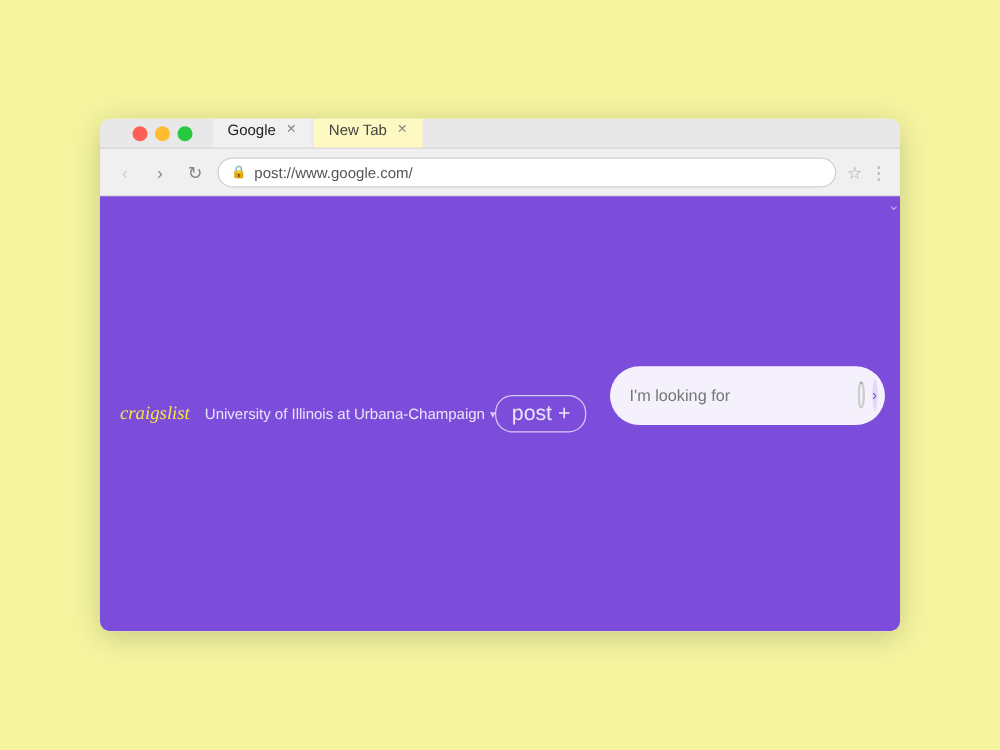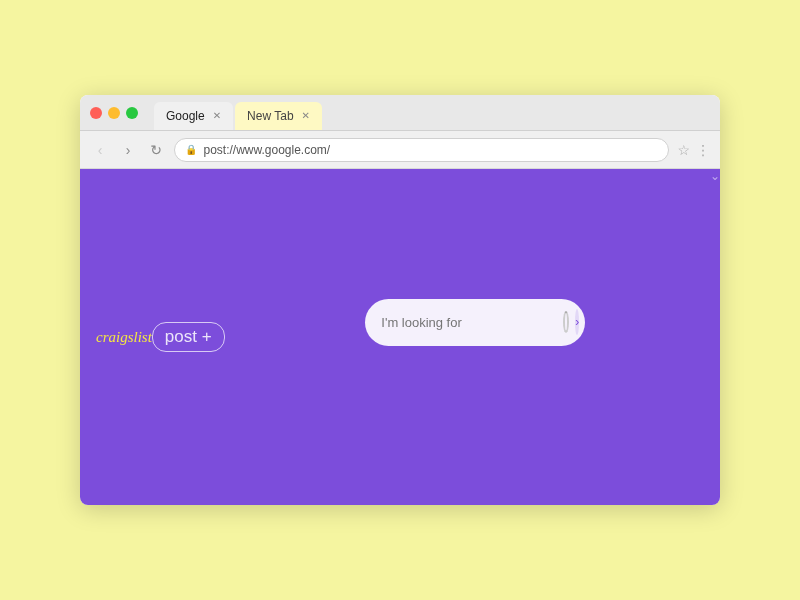--- a/index.html
+++ b/index.html
@@ -21,24 +21,24 @@
       border-radius: 8px;
       box-shadow: 0 4px 24px rgba(0,0,0,0.18);
       display: flex;
       flex-direction: column;
       overflow: hidden;
     }
 
     
     .title-bar {
       background: #e8e8e8;
-      height: 36px;
-      display: flex;
-      align-items: center;
-      padding: 0 10px;
+      height: 24px;
+      display: flex;
+      align-items: center;
+      padding: 0 26px;
       gap: 8px;
       border-bottom: 1px solid #d0d0d0;
       flex-shrink: 0;
     }
 
     .traffic-lights {
       display: flex;
       gap: 6px;
       align-items: center;
     }
@@ -302,20 +302,24 @@
       <span class="addr-icon">☆</span>
       <span class="addr-icon">⋮</span>
     </div>
   </div>
 
   <div class="browser-content">
 
     <div class="cl-header">
       <div class="cl-logo-area">
         <span class="cl-logo">craigslist</span>
+        <span class="cl-location">
+          <span>University of Illinois at Urbana-Champaign</span>
+          <span class="cl-location-arrow">▾</span>
+        </span>
       </div>
       <button class="cl-post-btn">post +</button>
     </div>
 
     <div class="cl-main">
       <div class="cl-search-bar">
         <input class="cl-search-input" type="text" placeholder="I'm looking for" style="">
         <div class="cl-search-spinner"></div>
         <div class="cl-search-go">›</div>
       </div>

